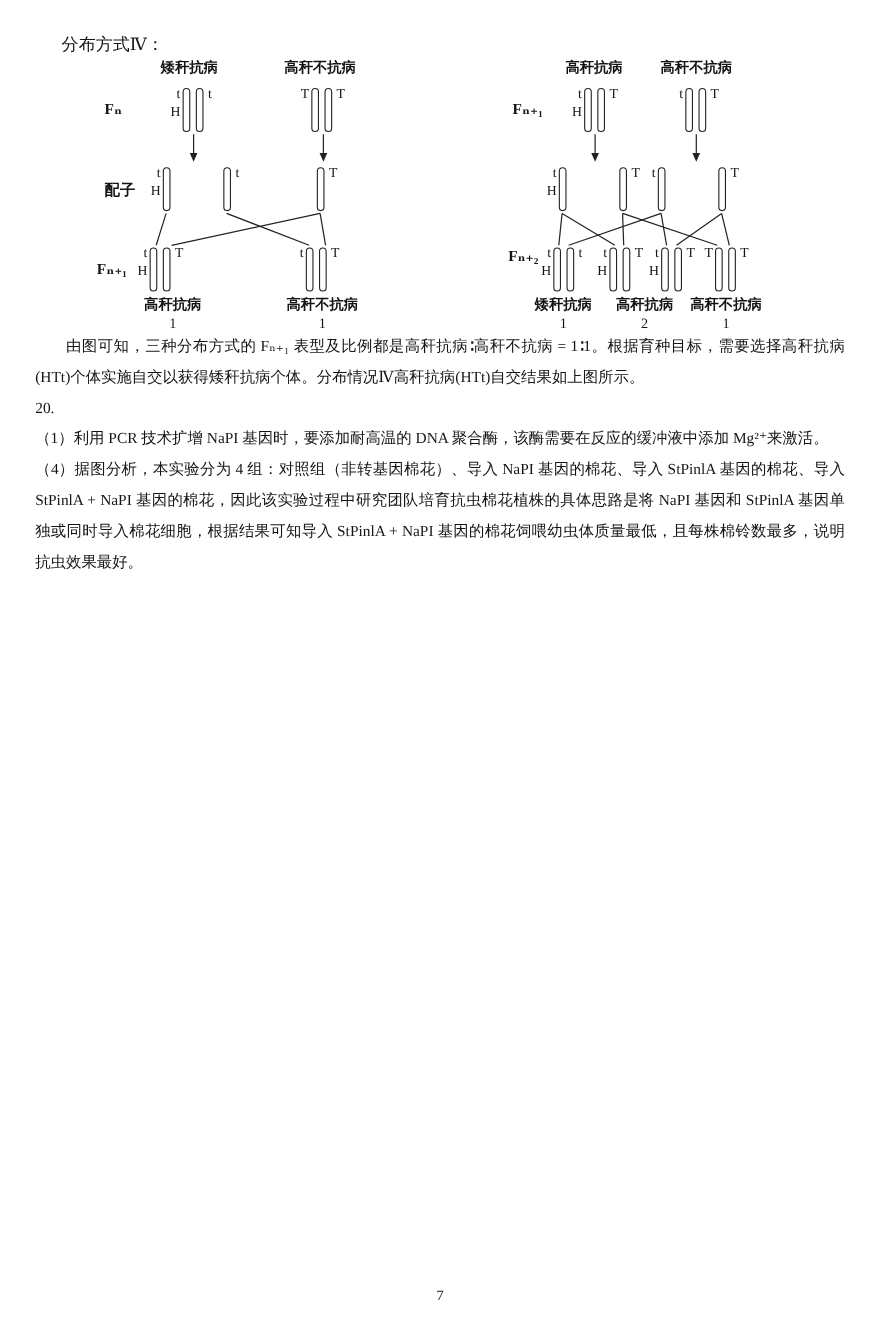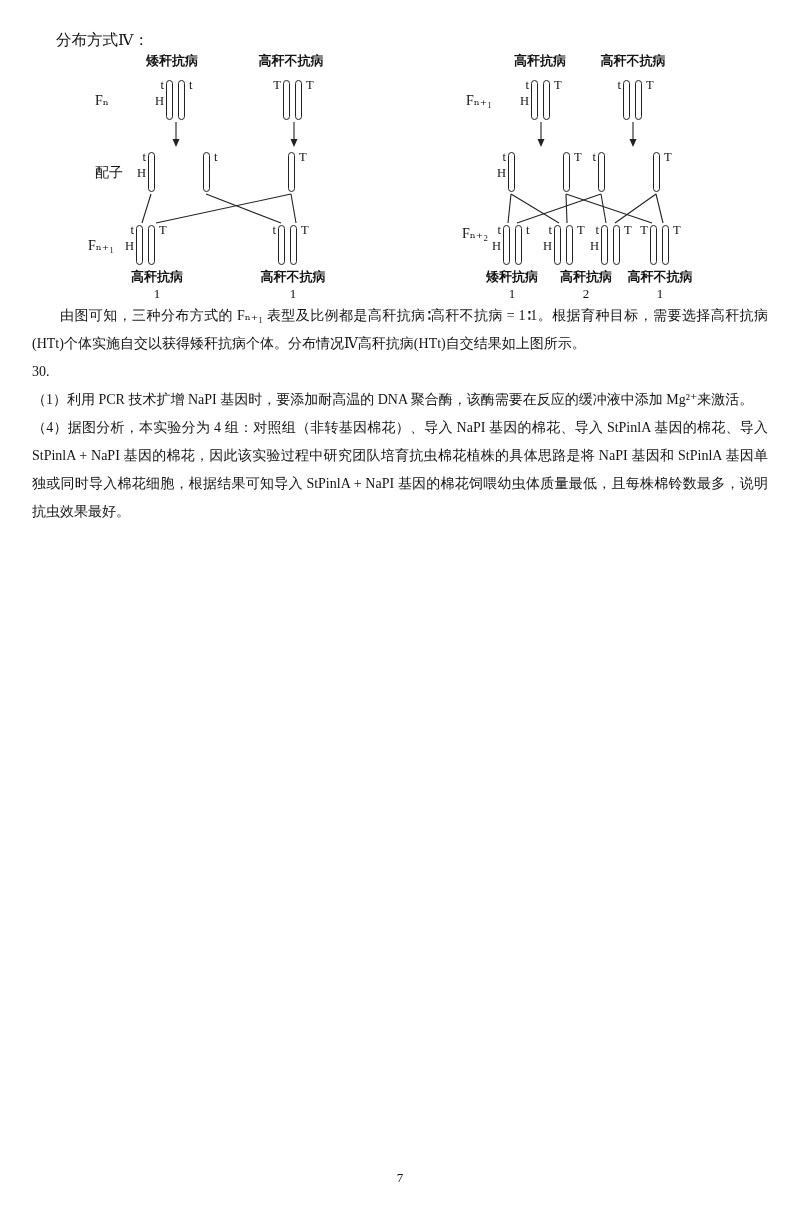--- a/index.html
+++ b/index.html
@@ -16,21 +16,21 @@
   .diagram { position:absolute; left:0; top:52px; width:800px; height:252px; }
   .overlay { position:absolute; left:0; top:0; }
 
   .chrom {
     position:absolute; width:7px; height:40px;
     border:1px solid #222; border-radius:4px; background:#fff;
   }
   .al { position:absolute; width:14px; font-size:12.5px; line-height:14px; }
   .al.r { text-align:right; }
   .plabel { position:absolute; font-size:13px; font-weight:700; text-align:center; }
-  .gen { position:absolute; font-size:14px; font-weight:400; }
+  .gen { position:absolute; font-size:14px; font-weight:700; }
   .olabel { position:absolute; font-size:13px; font-weight:700; text-align:center; }
   .ratio { position:absolute; font-size:13px; text-align:center; }
 
   .textblock {
     position:absolute; left:32px; top:302px; width:736px;
     font-size:14px; line-height:28px; text-align:justify;
   }
   .textblock p { margin:0; }
   .ind { text-indent:2em; }
   .bold { font-weight:700; }
@@ -169,20 +169,20 @@
     <span class="ratio" style="left:472px;top:234px;width:80px">1</span>
     <span class="olabel" style="left:546px;top:216px;width:80px">高秆抗病</span>
     <span class="ratio" style="left:546px;top:234px;width:80px">2</span>
     <span class="olabel" style="left:614px;top:216px;width:92px">高秆不抗病</span>
     <span class="ratio" style="left:614px;top:234px;width:92px">1</span>
 
   </div>
 
   <div class="textblock">
     <p class="ind">由图可知，三种分布方式的 Fₙ₊₁ 表型及比例都是高秆抗病∶高秆不抗病 = 1∶1。根据育种目标，需要选择高秆抗病(HTt)个体实施自交以获得矮秆抗病个体。分布情况Ⅳ高秆抗病(HTt)自交结果如上图所示。</p>
-    <p>30.</p>
+    <p>20.</p>
     <p>（1）利用 PCR 技术扩增 NaPI 基因时，要添加耐高温的 DNA 聚合酶，该酶需要在反应的缓冲液中添加 Mg²⁺来激活。</p>
     <p>（4）据图分析，本实验分为 4 组：对照组（非转基因棉花）、导入 NaPI 基因的棉花、导入 StPinlA 基因的棉花、导入 StPinlA + NaPI 基因的棉花，因此该实验过程中研究团队培育抗虫棉花植株的具体思路是将 NaPI 基因和 StPinlA 基因单独或同时导入棉花细胞，根据结果可知导入 StPinlA + NaPI 基因的棉花饲喂幼虫体质量最低，且每株棉铃数最多，说明抗虫效果最好。</p>
   </div>
 
   <div class="pageno">7</div>
 
 </div>
 
 </body></html>

